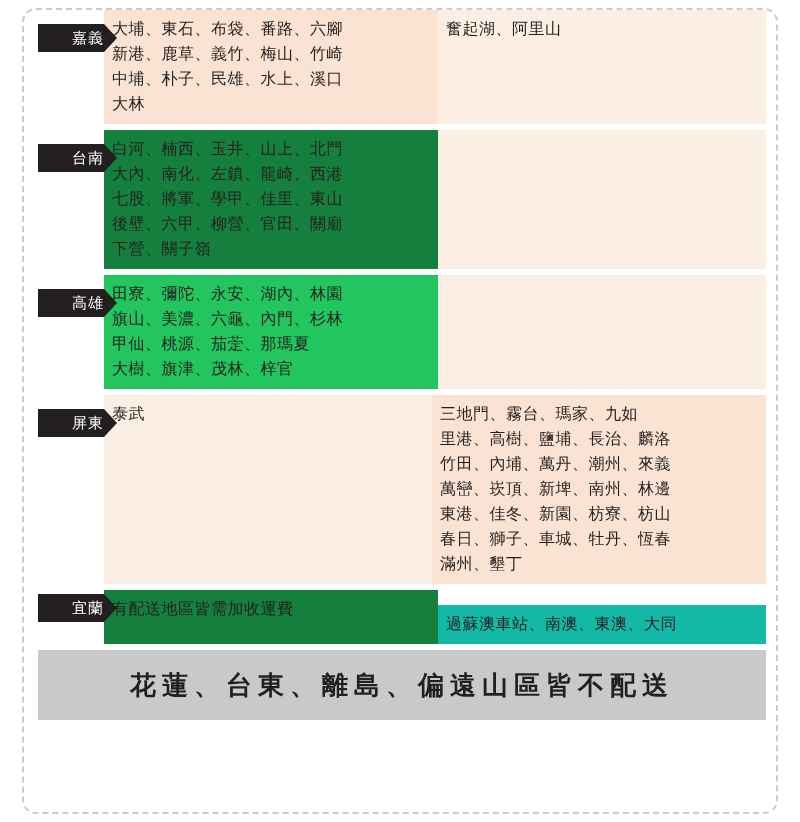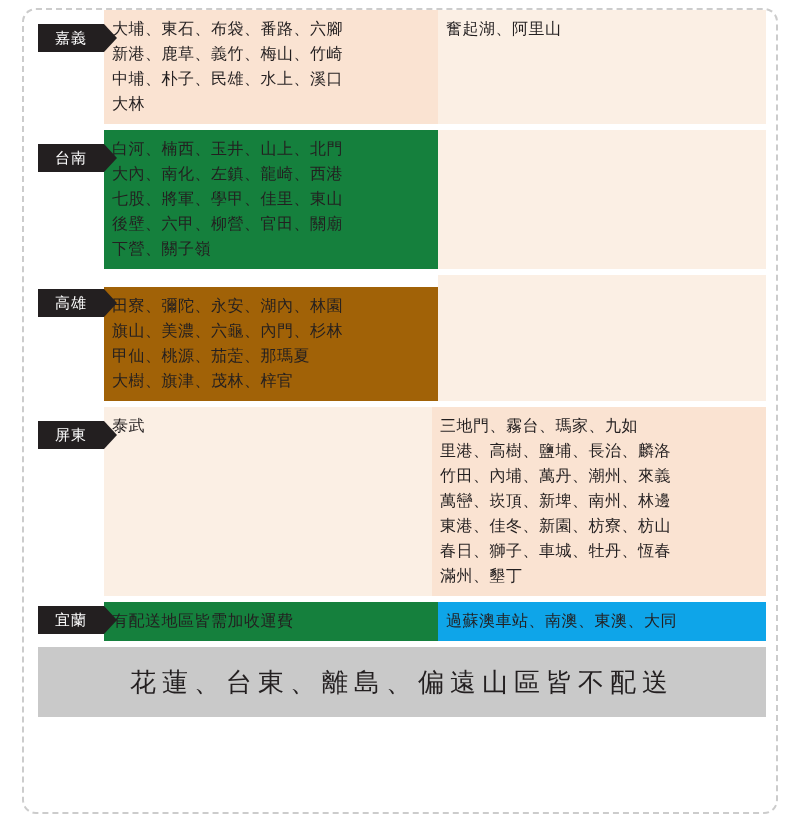--- a/index.html
+++ b/index.html
@@ -49,21 +49,21 @@
   .tag {
     position: absolute;
     left: 0;
     top: 14px;
     width: 66px;
     height: 28px;
     background: #231f20;
     color: #ffffff;
     font-size: 15px;
     line-height: 28px;
-    text-align: center;
+    text-align: right;
     letter-spacing: 1px;
     box-sizing: border-box;
   }
   .tag::after {
     content: "";
     position: absolute;
     right: -13px;
     top: 0;
     width: 0;
     height: 0;
@@ -93,20 +93,21 @@
   .footer {
     margin-top: 6px;
     background: #c9c9c9;
     height: 70px;
     display: flex;
     align-items: center;
     justify-content: center;
     color: #231f20;
     font-size: 26px;
     letter-spacing: 6px;
+    font-weight: bold;
   }
 </style>
 </head>
 <body>
 
 <div class="page">
   <div class="dashed-frame"></div>
 
   <div class="table">
 
@@ -132,21 +133,21 @@
 後壁、六甲、柳營、官田、關廟
 下營、關子嶺</div>
       <div class="cell cell-extra" style="background:#fbefe4;"></div>
     </div>
     <div class="row-gap"></div>
 
     <div class="row">
       <div class="tag-col">
         <div class="tag">高雄</div>
       </div>
-      <div class="cell cell-main" style="background:#a16207;margin-top:12px;">田寮、彌陀、永安、湖內、林園
+      <div class="cell cell-main" style="background:#22c55e;">田寮、彌陀、永安、湖內、林園
 旗山、美濃、六龜、內門、杉林
 甲仙、桃源、茄萣、那瑪夏
 大樹、旗津、茂林、梓官</div>
       <div class="cell cell-extra" style="background:#fbefe4;"></div>
     </div>
     <div class="row-gap"></div>
 
     <div class="row">
       <div class="tag-col">
         <div class="tag">屏東</div>
@@ -160,18 +161,18 @@
 春日、獅子、車城、牡丹、恆春
 滿州、墾丁</div>
     </div>
     <div class="row-gap"></div>
 
     <div class="row">
       <div class="tag-col">
         <div class="tag" style="top:4px;">宜蘭</div>
       </div>
       <div class="cell cell-main" style="background:#15803d;">有配送地區皆需加收運費</div>
-      <div class="cell cell-extra" style="background:#0ea5e9;">過蘇澳車站、南澳、東澳、大同</div>
+      <div class="cell cell-extra" style="background:#14b8a6;margin-top:15px;">過蘇澳車站、南澳、東澳、大同</div>
     </div>
 
     <div class="footer">花蓮、台東、離島、偏遠山區皆不配送</div>
   </div>
 </div>
 
 </body></html>

